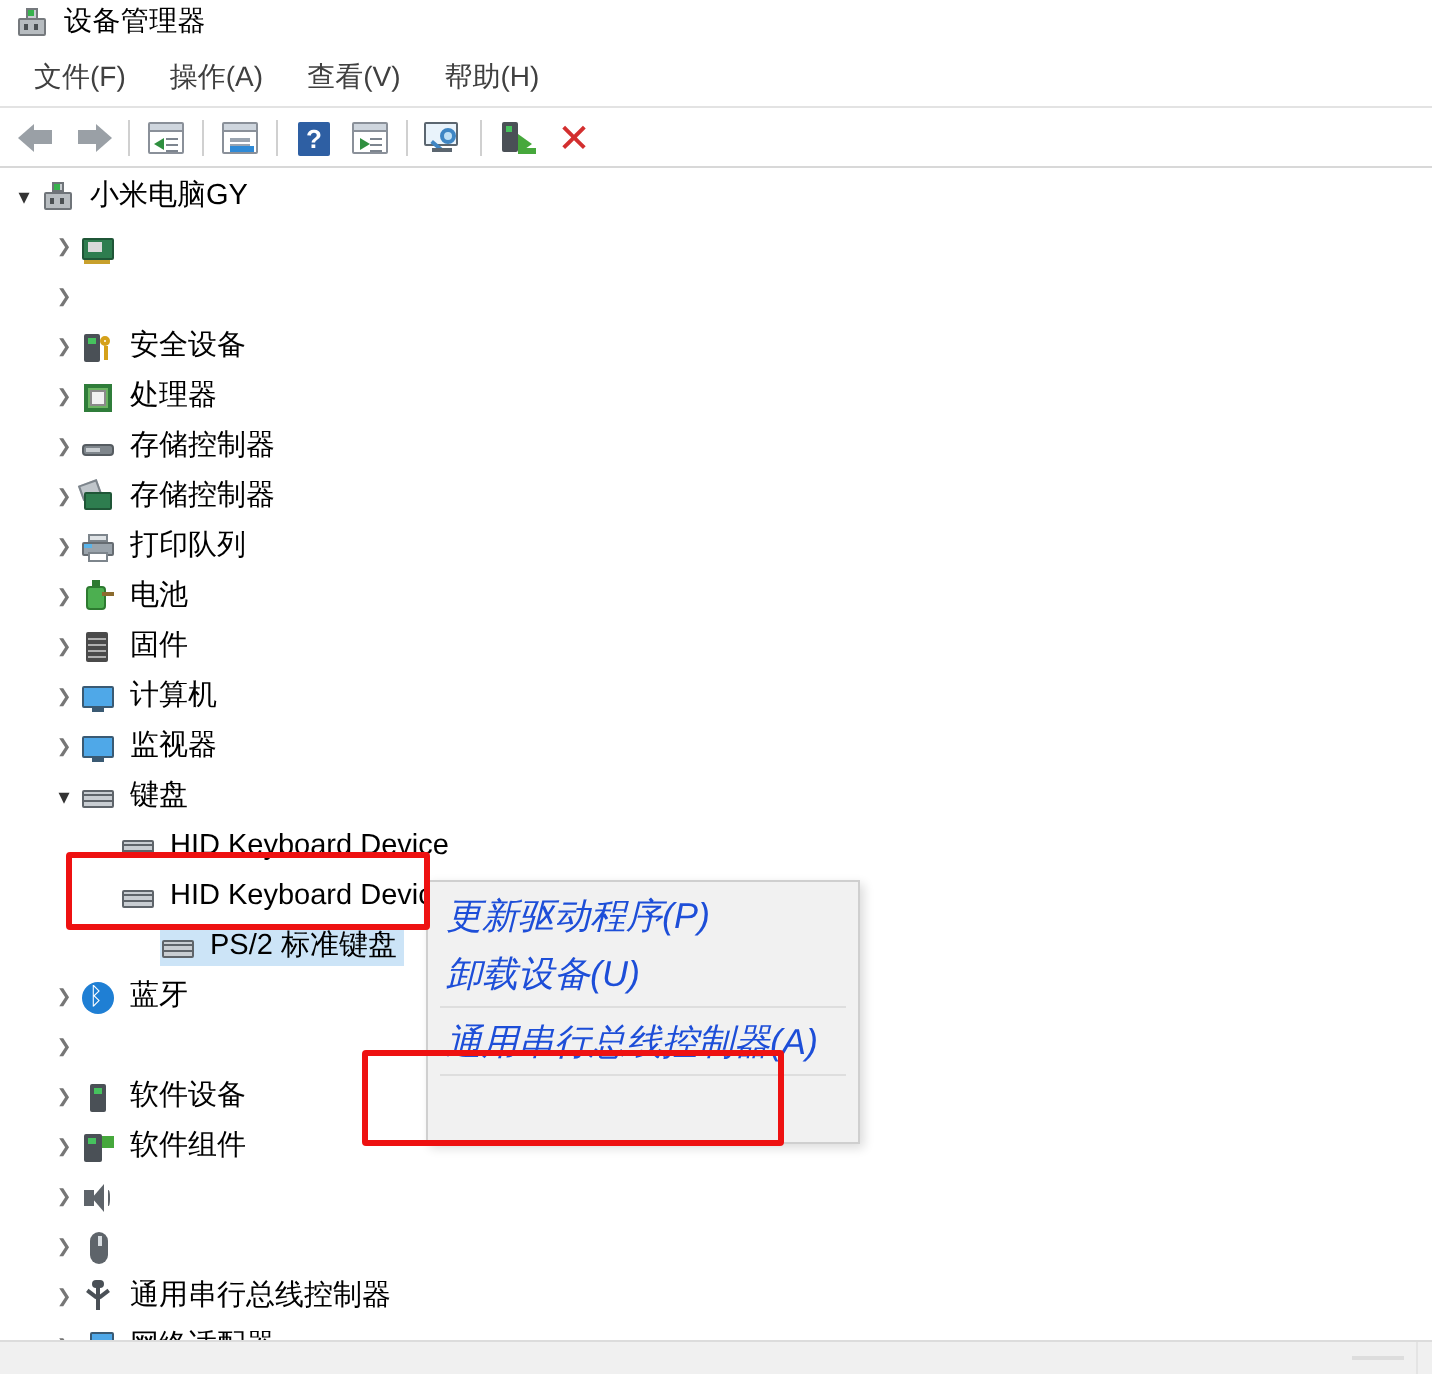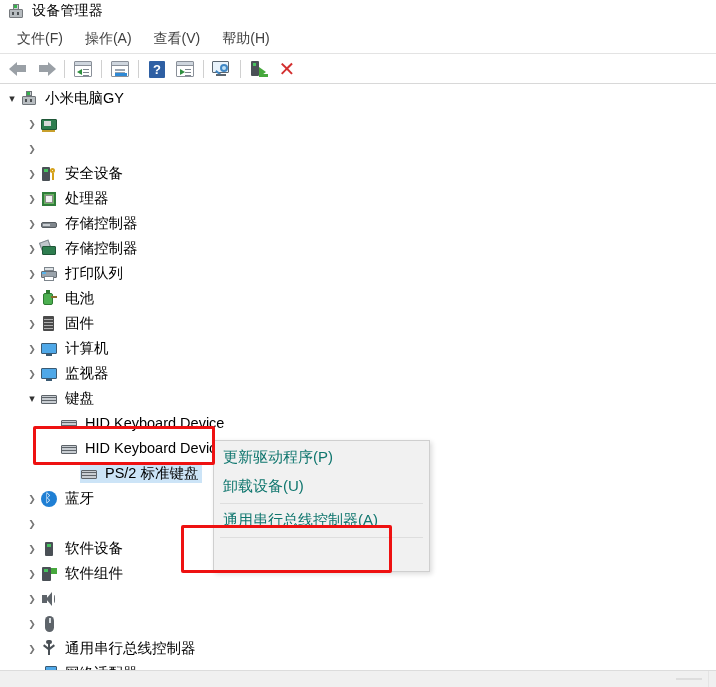--- a/index.html
+++ b/index.html
@@ -311,22 +311,23 @@
     width: 217px; height: 132px;
     background: #f1f1f1;
     border: 1px solid #cfcfcf;
     box-shadow: 2px 2px 5px rgba(0,0,0,0.14);
     padding: 2px 0;
   }
   .ctx-item {
     height: 29px;
     display: flex; align-items: center;
     padding-left: 9px;
-    font-size: 15px; color: #0f766e;
+    font-size: 18px; color: #1d4ed8;
     white-space: nowrap;
+    font-style: italic;
   }
   .ctx-item.bold { font-weight: bold; }
   .ctx-sep {
     height: 1px; background: #dedede;
     margin: 2px 6px 2px 6px;
   }
 
   
   .redbox {
     position: absolute;

